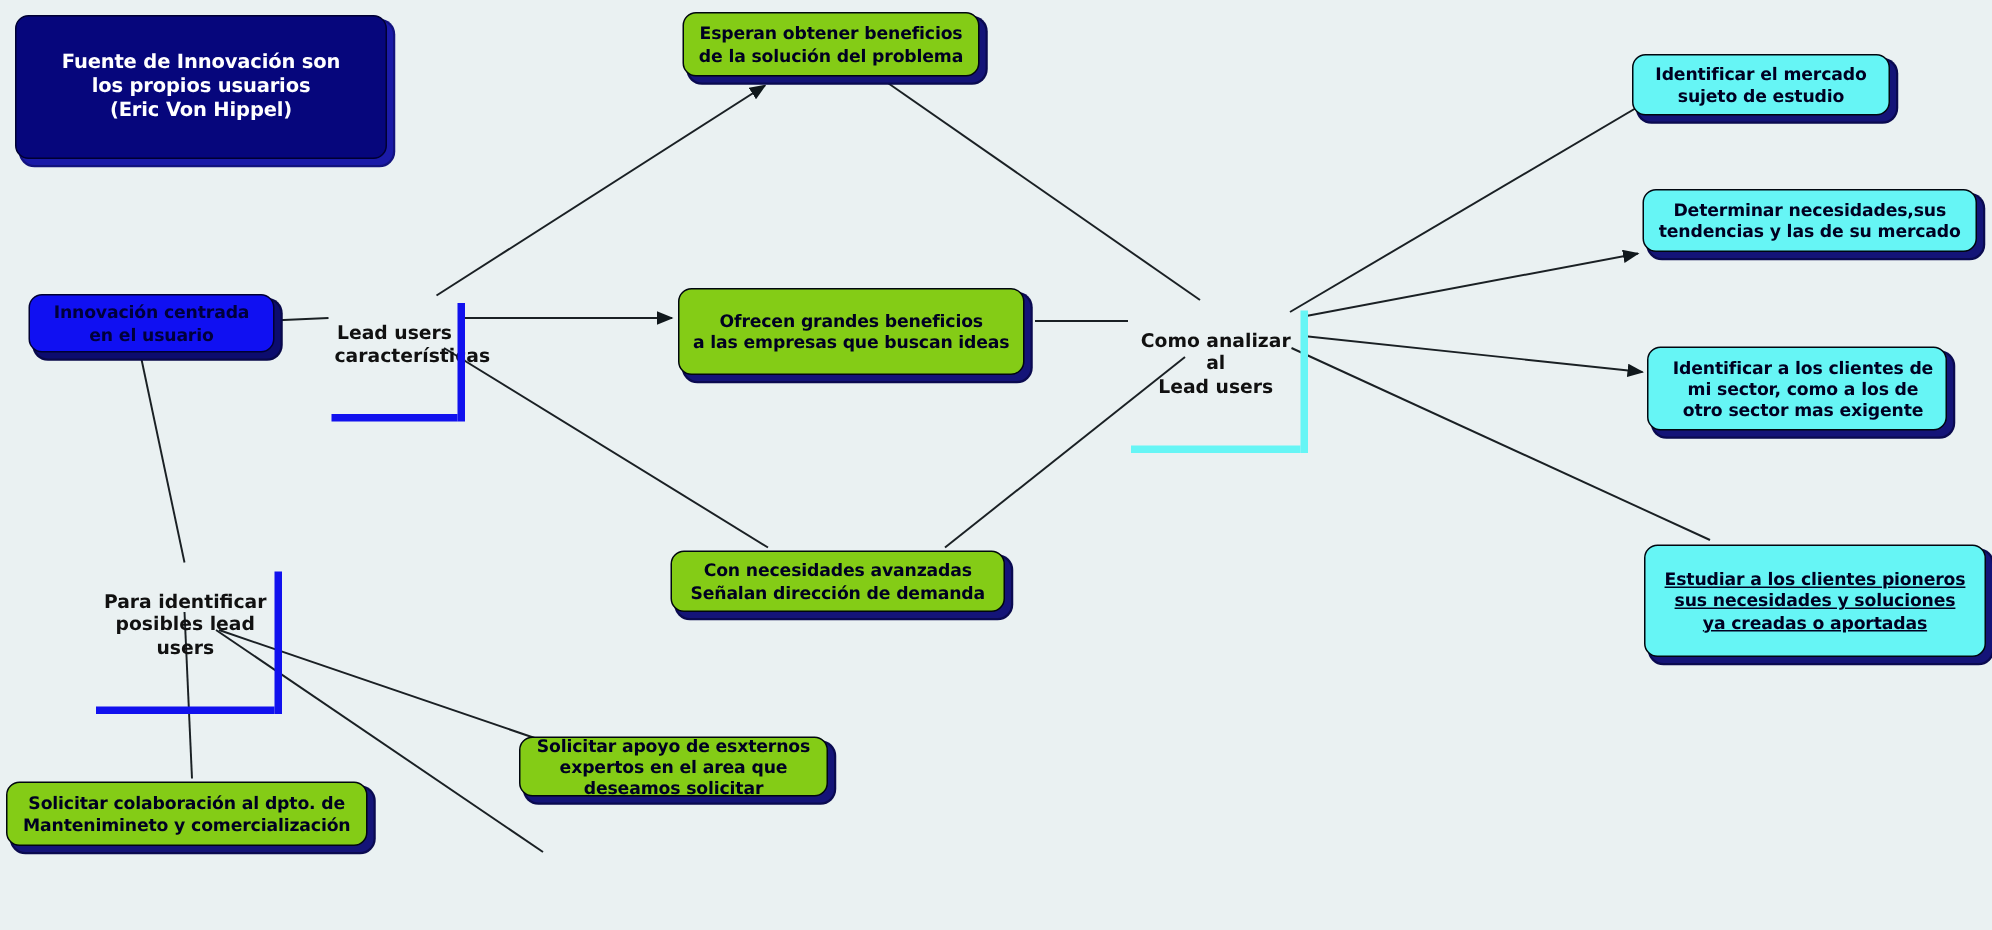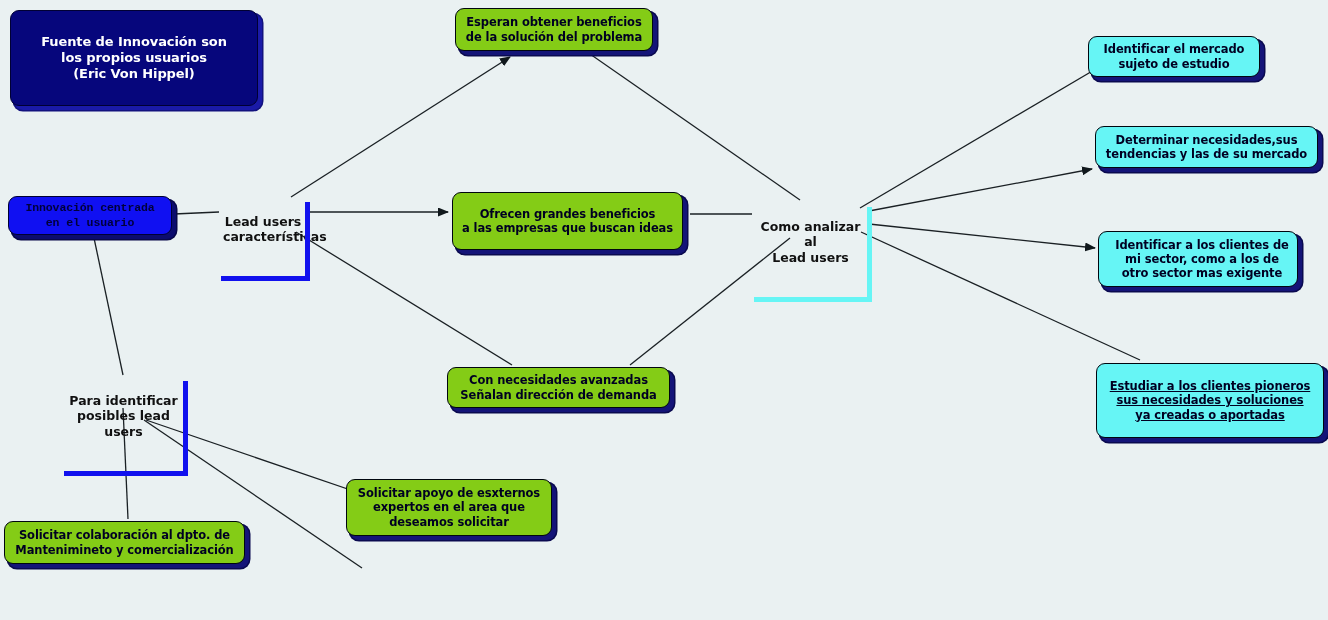--- a/index.html
+++ b/index.html
@@ -142,21 +142,21 @@
       <line x1="144" y1="420" x2="362" y2="568"></line>
     </g>
   </svg>
 
   <div class="node navy" style="left:10px; top:10px; width:248px; height:96px;">
     <span class="inner">Fuente de Innovación son
 los propios usuarios
 (Eric Von Hippel)</span>
   </div>
 
-  <div class="node brightblue" style="left:8px; top:196px; width:164px; height:39px;font-family:Liberation Mono, monospace;">
+  <div class="node brightblue" style="left:19px; top:196px; width:164px; height:39px;">
     <span class="inner">Innovación centrada
 en el usuario</span>
   </div>
 
   <div class="node cyan" style="left:455px; top:8px; width:198px; height:43px;">
     <span class="inner">Esperan obtener beneficios
 de la solución del problema</span>
   </div>
 
   <div class="node cyan" style="left:452px; top:192px; width:231px; height:58px;">
@@ -189,21 +189,21 @@
     <span class="inner">Estudiar a los clientes pioneros
 sus necesidades y soluciones
 ya creadas o aportadas</span>
   </div>
 
   <div class="node cyan" style="left:4px; top:521px; width:241px; height:43px;">
     <span class="inner">Solicitar colaboración al dpto. de
 Mantenimineto y comercialización</span>
   </div>
 
-  <div class="node cyan" style="left:346px; top:479px; width:206px; height:57px;">
+  <div class="node cyan" style="left:346px; top:491px; width:206px; height:40px;">
     <span class="inner">Solicitar apoyo de esxternos
 expertos en el area que
 deseamos solicitar</span>
   </div>
 
 
   <div class="label blue" style="left:221px; top:198px; width:84px;">
     <span>Lead users
 características</span>
     <span class="bar-b"></span>

